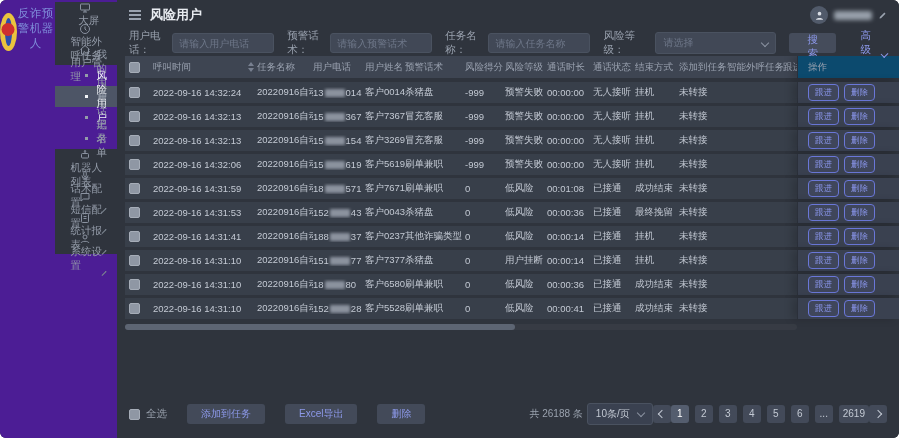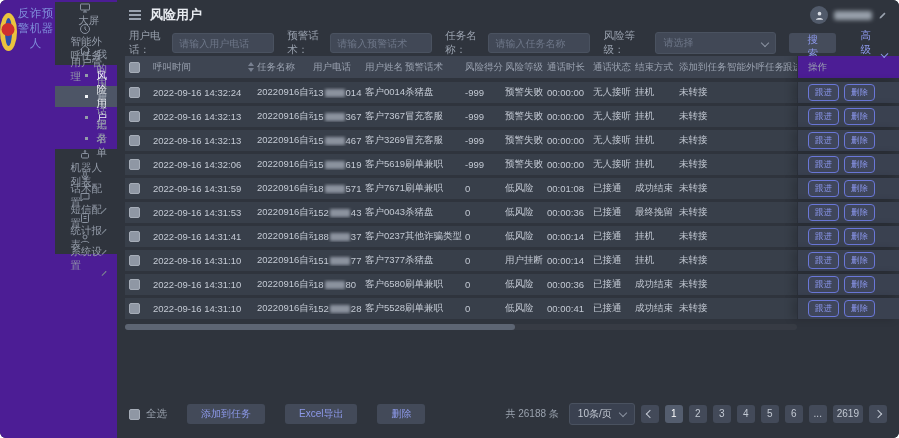--- a/index.html
+++ b/index.html
@@ -65,30 +65,30 @@
   .c-end{width:44px;}
   .c-trans{width:48px;}
   .c-last{width:56px;}
   .c-follow{width:18px;}
   .cb{display:inline-block;width:11px;height:11px;border-radius:2px;background:#8f97a4;border:1px solid #a6adb8;cursor:pointer;box-sizing:border-box;}
   .sort{display:inline-flex;flex-direction:column;gap:1.5px;margin-left:30px;cursor:pointer;}
   .sort .tu{width:0;height:0;border-left:3px solid transparent;border-right:3px solid transparent;border-bottom:4px solid #788090;}
   .sort .td{width:0;height:0;border-left:3px solid transparent;border-right:3px solid transparent;border-top:4px solid #788090;}
   .p-redact{display:inline-block;width:20px;height:8px;border-radius:1px;background:#8b929e;filter:blur(1.5px);margin:0 1px;vertical-align:middle;}
   .acts{width:102px;flex-shrink:0;background:#3a4150;display:flex;align-items:center;gap:5px;padding-left:10px;box-sizing:border-box;border-left:1px solid #2b303a;box-shadow:-5px 0 8px rgba(0,0,0,.18);font-size:9.5px;color:#9aa2b0;}
-  .t-head .acts{background:#4c1d95;}
+  .t-head .acts{background:#0c4a6e;}
   .btn-mini{border:1px solid #6a77d8;background:rgba(124,136,232,.08);color:#8b97ee;font-size:8.5px;padding:1.5px 6px;border-radius:4px;cursor:pointer;font-family:"Liberation Sans",sans-serif;white-space:nowrap;}
   .hscroll{width:672px;height:6px;margin-top:2px;background:rgba(255,255,255,.04);border-radius:3px;flex-shrink:0;}
   .hscroll .thumb{width:390px;height:6px;border-radius:3px;background:#5d6573;cursor:grab;}
 
   
   .bottombar{height:22px;display:flex;align-items:center;padding:0 12px;margin-bottom:13px;flex-shrink:0;font-size:10.5px;color:#9aa2ae;}
   .bottombar .cb{margin-right:6px;}
   .bulk-btn{height:20px;border:none;border-radius:3px;background:#434a59;color:#8d99ea;font-size:10px;padding:0 14px;margin-left:20px;cursor:pointer;font-family:"Liberation Sans",sans-serif;}
-  .pager{margin-left:auto;display:flex;align-items:center;gap:6px;}
+  .pager{margin-left:auto;display:flex;align-items:center;}
   .total{font-size:10px;margin-right:4px;}
   .pp-select{height:20px;border:1px solid #4a5260;border-radius:3px;background:#3a4150;display:flex;align-items:center;gap:8px;padding:0 8px;font-size:10px;color:#c3c9d3;cursor:pointer;}
   .pp-select .caret{color:#8a92a0;margin-top:-2px;}
   .pgbtn{min-width:18px;height:18px;line-height:18px;text-align:center;border-radius:3px;background:#434a59;color:#c3c9d3;font-size:10px;cursor:pointer;padding:0 4px;box-sizing:border-box;display:flex;align-items:center;justify-content:center;}
   .pgbtn.active{background:#545d6e;color:#ffffff;}
   .pgbtn .caret{margin:0;}
 </style>
 </head>
 <body>
 
@@ -337,21 +337,21 @@
           <div class="t-row">
             <div class="cols">
               <div class="cell c-cb">
                 <span class="cb"></span>
               </div>
               <div class="cell c-time">2022-09-16 14:32:13</div>
               <div class="cell c-task">20220916自动...</div>
               <div class="cell c-phone">
                 <span class="pp">15</span>
                 <span class="p-redact"></span>
-                <span class="ps">467</span>
+                <span class="ps">154</span>
               </div>
               <div class="cell c-name">客户3269</div>
               <div class="cell c-script">冒充客服</div>
               <div class="cell c-score">-999</div>
               <div class="cell c-level">预警失败</div>
               <div class="cell c-dur">00:00:00</div>
               <div class="cell c-cstat">无人接听</div>
               <div class="cell c-end">挂机</div>
               <div class="cell c-trans">未转接</div>
               <div class="cell c-last"></div>

